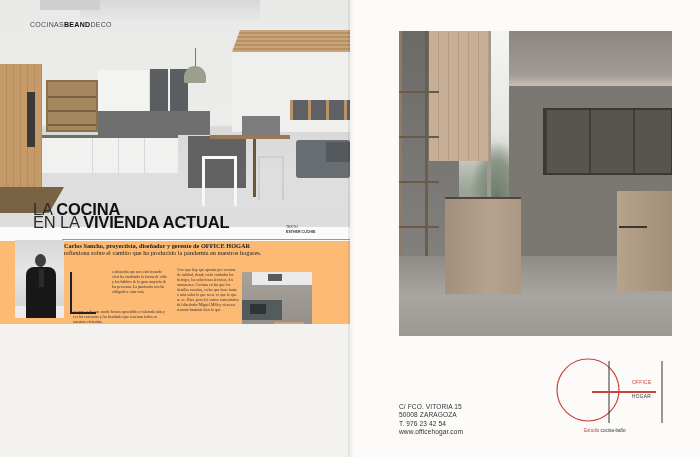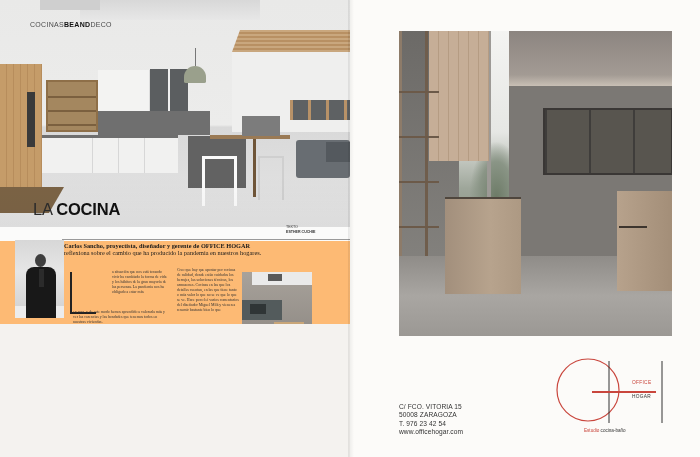--- a/index.html
+++ b/index.html
@@ -185,20 +185,21 @@
   </div>
 
   <div class="section-tag">
     <span>COCINAS</span><span class="bold">BEAND</span><span>DECO</span>
   </div>
 
   <div class="headline-bg"></div>
 
   <div class="headline">
     <div><span class="light">LA </span><span class="heavy">COCINA</span></div>
+    <div><span class="light">EN LA </span><span class="heavy">VIVIENDA ACTUAL</span></div>
   </div>
 
   <div class="credit">
     <div>TEXTO</div>
     <div class="name">ESTHER CUCHIE</div>
   </div>
 
   <div class="rule"></div>
 
   <div class="lead">

